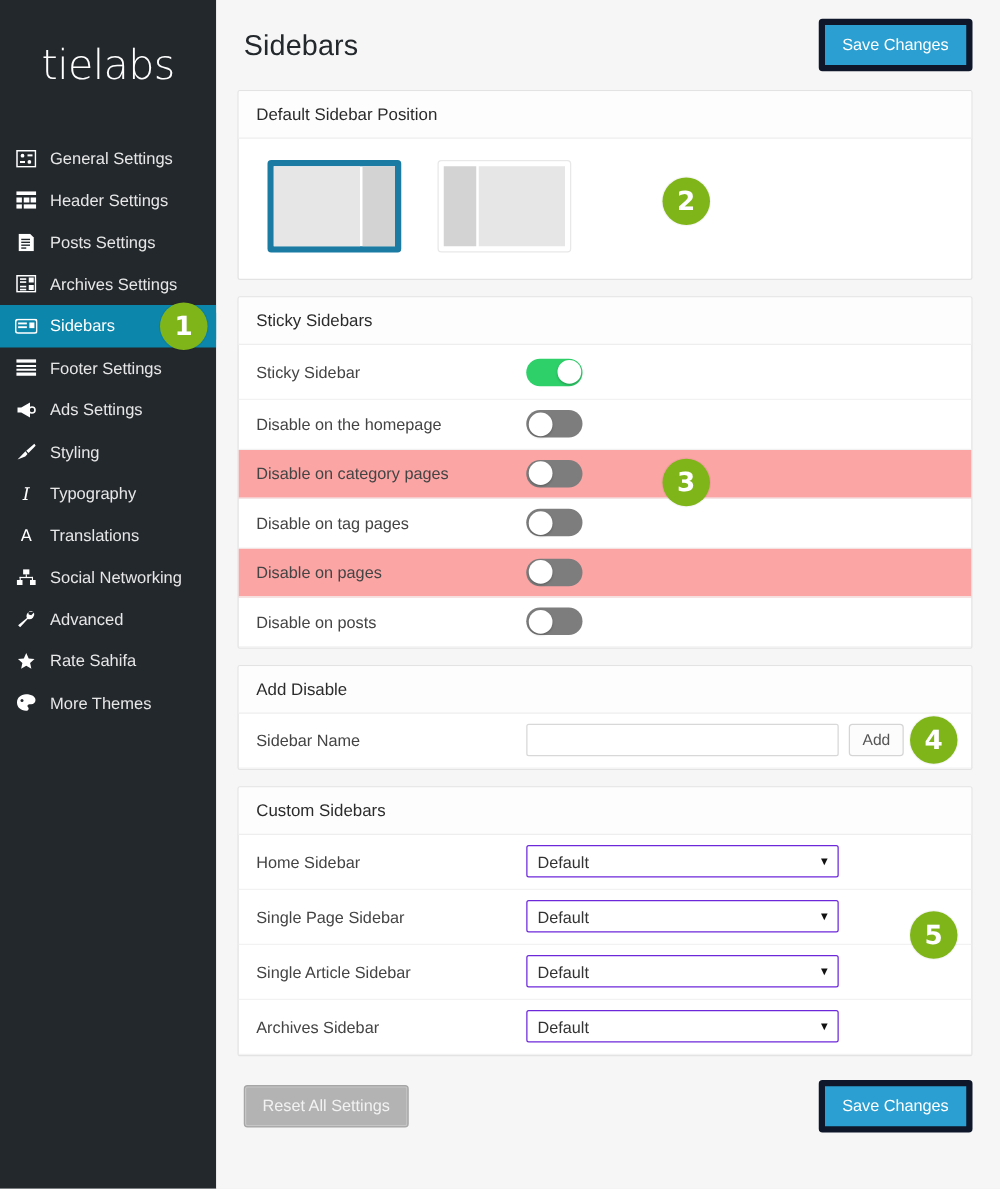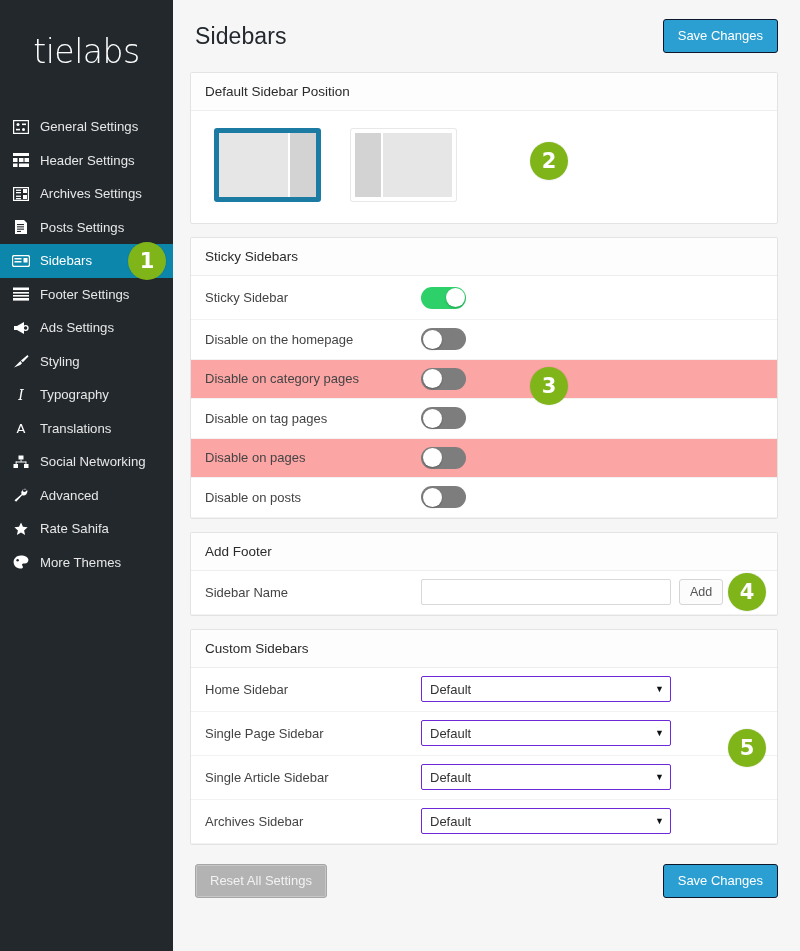--- a/index.html
+++ b/index.html
@@ -90,21 +90,21 @@
     padding: 0 0 0 5px;
   }
   .page-title {
     font-size: 23px;
     color: #23282d;
     font-weight: normal;
     letter-spacing: 0.1px;
   }
   .btn-primary {
     background: #2b9fd1;
-    border: 1px solid #0f172a;
+    border: 5px solid #0f172a;
     color: #ffffff;
     font-size: 13px;
     padding: 9px 14px 10px;
     border-radius: 3px;
     cursor: pointer;
     line-height: 1;
     font-family: "Liberation Sans", sans-serif;
   }
   .btn-secondary {
     background: #b3b3b3;
@@ -272,43 +272,43 @@
               <rect x="0" y="10.5" width="4.5" height="3.5" fill="#fff"></rect>
               <rect x="6" y="10.5" width="10" height="3.5" fill="#fff"></rect>
             </svg>
         </span>
         <span class="nav-label">Header Settings</span>
       </div>
 
       <div class="nav-item">
         <span class="ico">
           <svg width="16" height="14" viewBox="0 0 16 14">
+              <path d="M2 0 h9 l3 3 v11 h-12 z" fill="#fff"></path>
+              <rect x="4" y="4" width="7" height="1.1" fill="#23282d"></rect>
+              <rect x="4" y="6.3" width="7" height="1.1" fill="#23282d"></rect>
+              <rect x="4" y="8.6" width="7" height="1.1" fill="#23282d"></rect>
+              <rect x="4" y="10.9" width="4" height="1.1" fill="#23282d"></rect>
+            </svg>
+        </span>
+        <span class="nav-label">Posts Settings</span>
+      </div>
+
+      <div class="nav-item">
+        <span class="ico">
+          <svg width="16" height="14" viewBox="0 0 16 14">
               <rect x="0.5" y="0.5" width="15" height="13" fill="none" stroke="#fff" stroke-width="1.4"></rect>
               <rect x="10" y="2" width="4" height="4" fill="#fff"></rect>
               <rect x="10" y="8" width="4" height="4" fill="#fff"></rect>
               <rect x="3" y="2.6" width="5" height="1.3" fill="#fff"></rect>
               <rect x="3" y="5" width="5" height="1.3" fill="#fff"></rect>
               <rect x="3" y="8.6" width="5" height="1.3" fill="#fff"></rect>
               <rect x="3" y="11" width="5" height="1.3" fill="#fff"></rect>
             </svg>
         </span>
         <span class="nav-label">Archives Settings</span>
-      </div>
-
-      <div class="nav-item">
-        <span class="ico">
-          <svg width="16" height="14" viewBox="0 0 16 14">
-              <path d="M2 0 h9 l3 3 v11 h-12 z" fill="#fff"></path>
-              <rect x="4" y="4" width="7" height="1.1" fill="#23282d"></rect>
-              <rect x="4" y="6.3" width="7" height="1.1" fill="#23282d"></rect>
-              <rect x="4" y="8.6" width="7" height="1.1" fill="#23282d"></rect>
-              <rect x="4" y="10.9" width="4" height="1.1" fill="#23282d"></rect>
-            </svg>
-        </span>
-        <span class="nav-label">Posts Settings</span>
       </div>
 
       <div class="nav-item active">
         <span class="ico">
           <svg width="18" height="12" viewBox="0 0 18 12">
               <rect x="0.5" y="0.5" width="17" height="11" rx="2" fill="none" stroke="#fff" stroke-width="1.3"></rect>
               <rect x="2.5" y="3" width="7" height="1.5" fill="#fff"></rect>
               <rect x="2.5" y="6" width="7" height="1.5" fill="#fff"></rect>
               <rect x="11.5" y="3" width="4" height="4.5" fill="#fff"></rect>
             </svg>
@@ -486,21 +486,21 @@
           <div class="toggle">
               <span class="knob"></span>
             </div>
         </div>
 
         <span class="badge" style="left:339px; top:91px;">3</span>
       </div>
     </div>
 
     <div class="panel">
-      <div class="panel-head">Add Footer</div>
+      <div class="panel-head">Add Disable</div>
       <div class="panel-body">
         <div class="row row-tall">
           <div class="row-label">Sidebar Name</div>
           <input class="sidebar-name-input" type="text" placeholder="" style="">
           <button class="btn-add">Add</button>
         </div>
         <span class="badge" style="left:537px; top:2px;">4</span>
       </div>
     </div>
 

